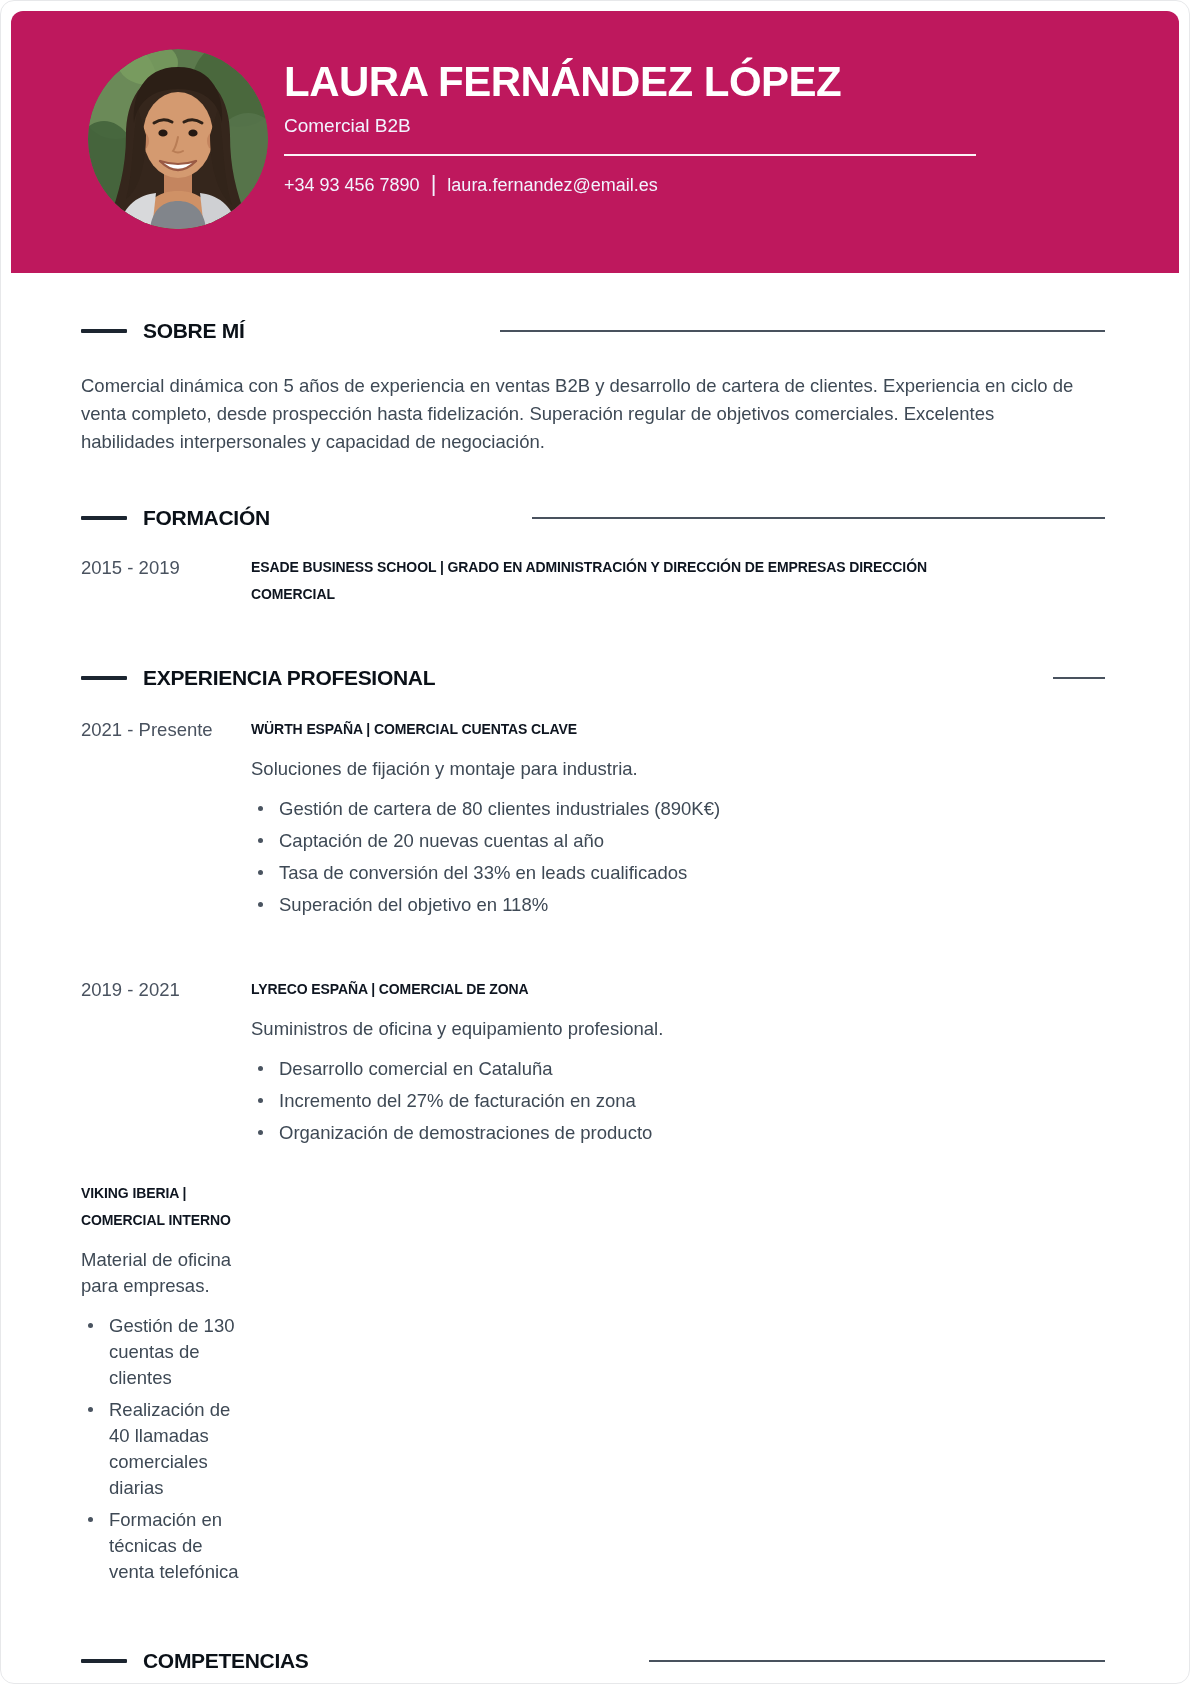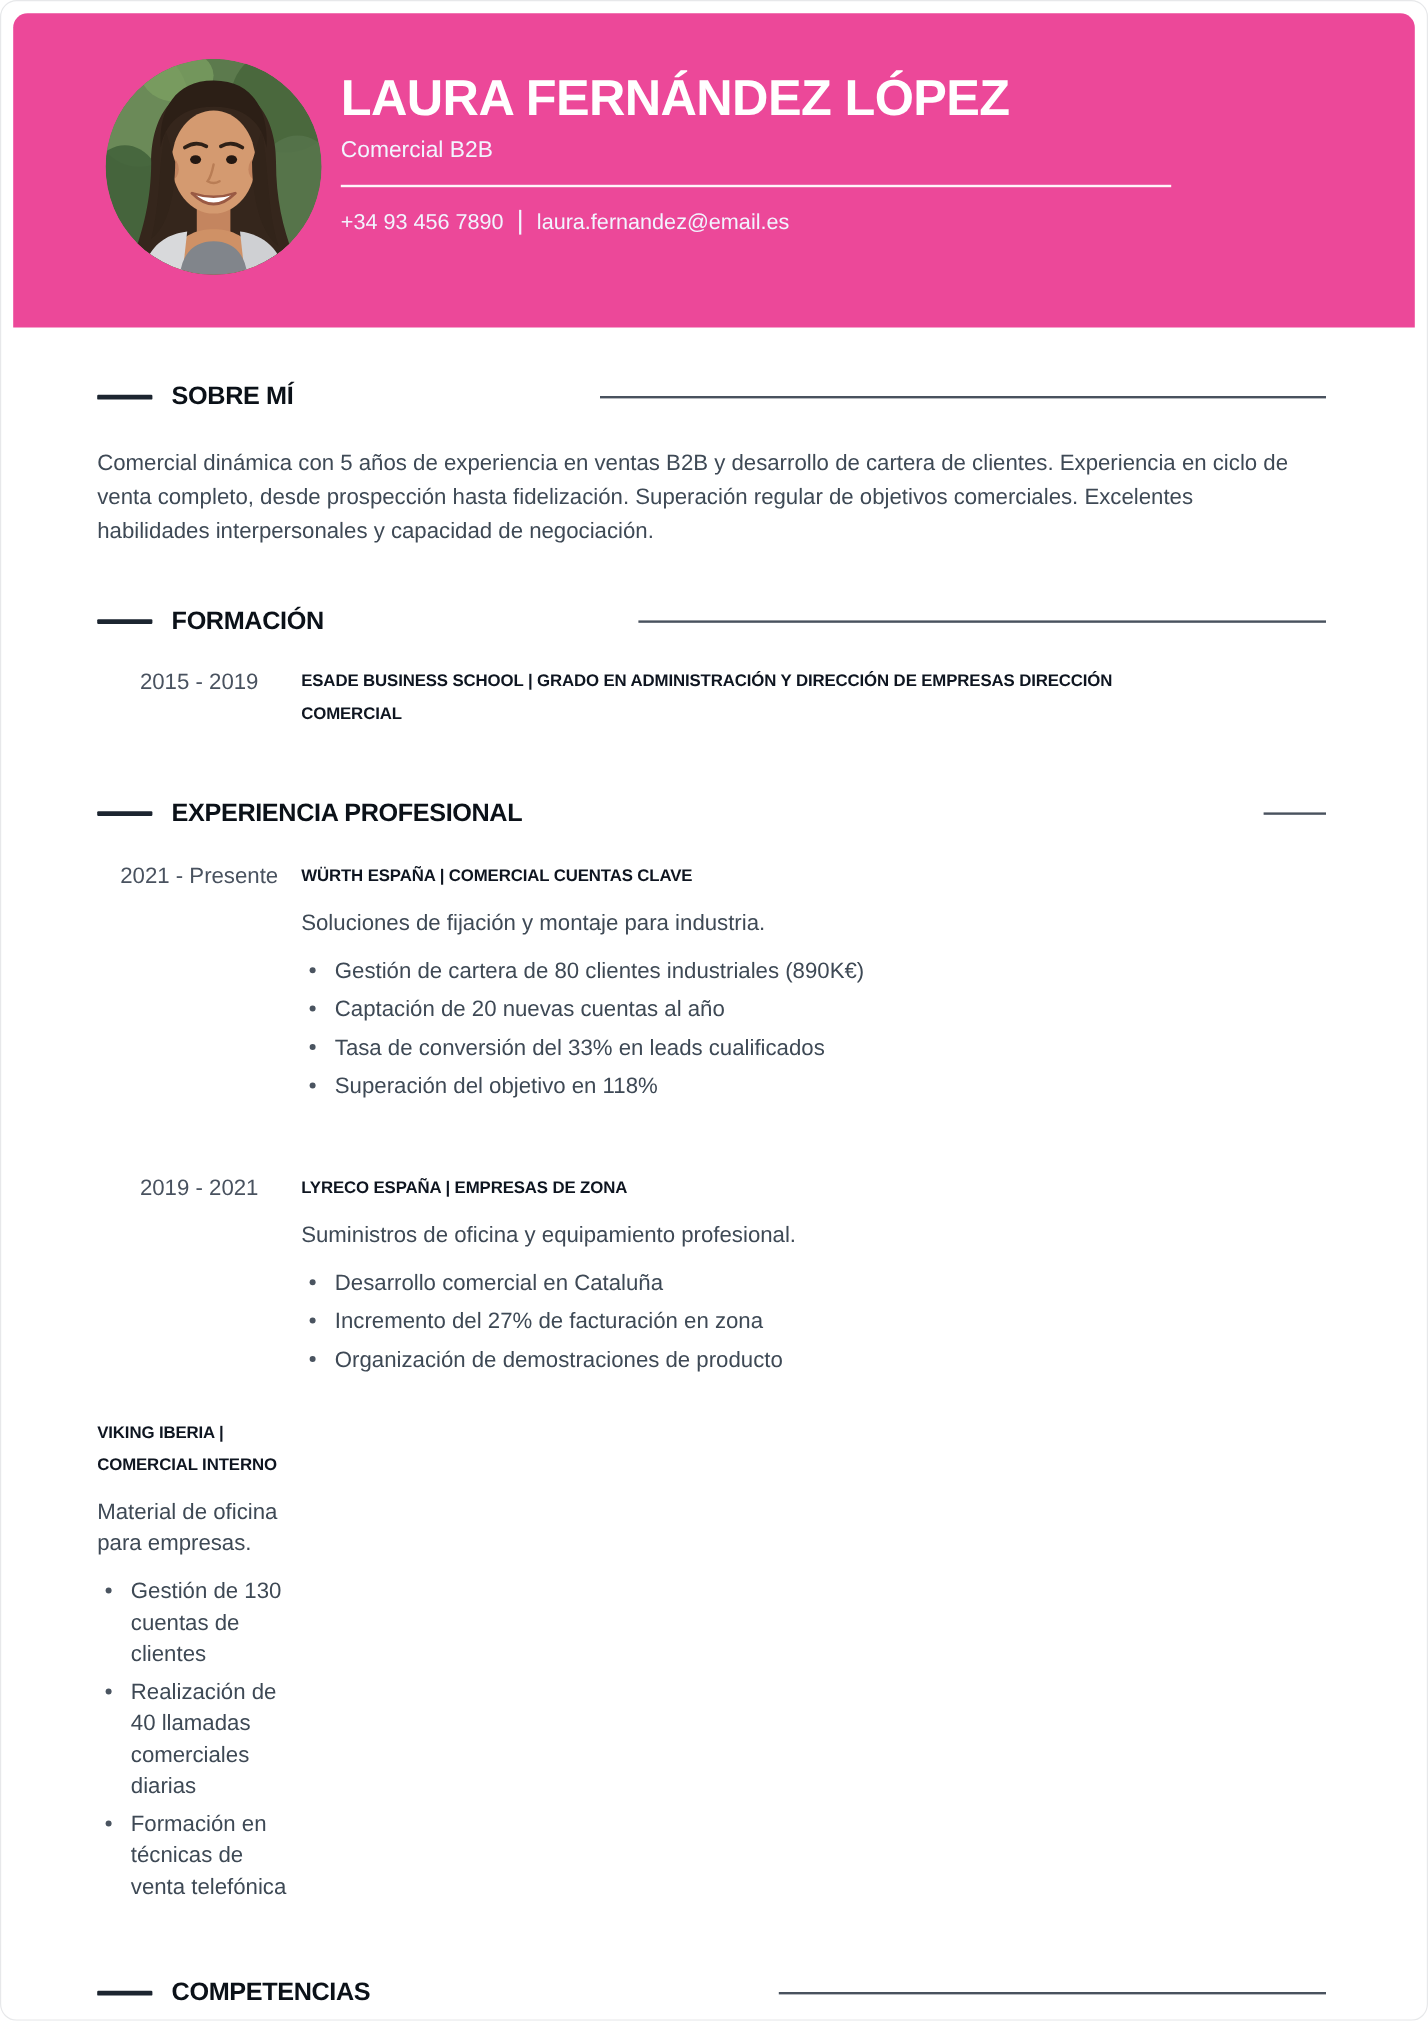--- a/index.html
+++ b/index.html
@@ -8,21 +8,21 @@
 
   .page {
     position:relative; width:1190px; height:1684px; margin:0 auto;
     background:#ffffff; border:1px solid #e7e8ea; border-radius:14px;
     overflow:hidden;
   }
 
   
   .header {
     margin:10px 10px 0 10px; height:262px;
-    background:#ec4899; border-radius:12px 12px 0 0;
+    background:#be185d; border-radius:12px 12px 0 0;
     position:relative;
   }
   .photo-wrap {
     position:absolute; left:77px; top:38px;
     width:180px; height:180px; border-radius:50%; overflow:hidden;
   }
   .header-text { position:absolute; left:273px; top:48px; width:860px; }
   .name {
     color:#ffffff; font-size:42px; line-height:46px; font-weight:700;
     letter-spacing:-0.5px; font-stretch:condensed; white-space:nowrap;
@@ -50,21 +50,21 @@
   .sec-education { margin-top:48px; }
   .sec-experience { margin-top:56px;align-items:center; }
   .sec-skills { margin-top:56px; }
 
   .entry { display:grid; grid-template-columns:170px 1fr; }
   .edu-entry { margin-top:22px; }
   .exp-entry-0 { margin-top:24px; }
   .exp-entry-1 { margin-top:52px; }
   .exp-entry-2 { margin-top:28px; }
 
-  .period { font-size:18.5px; color:#49525f; line-height:27px; padding-top:0;text-align:center; }
+  .period { font-size:18.5px; color:#49525f; line-height:27px; padding-top:0; }
   .e-title { font-size:14px; font-weight:700; color:#0e1520; line-height:27px; letter-spacing:-0.1px; }
   .edu-title { max-width:700px; }
   .e-desc { margin-top:13px; font-size:18.5px; color:#3e4955; line-height:26px; }
 
   ul.bullets { list-style:none; margin-top:14px; }
   ul.bullets li { position:relative; padding-left:28px; margin-bottom:6px; font-size:18.5px; line-height:26px; color:#3e4955; }
   .bullet-dot { position:absolute; left:7px; top:10px; width:5px; height:5px; border-radius:50%; background:#4a5460; }
 </style>
 </head>
 <body>
@@ -170,21 +170,21 @@
           <li><span class="bullet-dot"></span><span>Captación de 20 nuevas cuentas al año</span></li>
           <li><span class="bullet-dot"></span><span>Tasa de conversión del 33% en leads cualificados</span></li>
           <li><span class="bullet-dot"></span><span>Superación del objetivo en 118%</span></li>
         </ul>
       </div>
     </div>
 
     <div class="entry exp-entry-1">
       <div class="period">2019 - 2021</div>
       <div>
-        <div class="e-title">LYRECO ESPAÑA | EMPRESAS DE ZONA</div>
+        <div class="e-title">LYRECO ESPAÑA | COMERCIAL DE ZONA</div>
         <div class="e-desc">Suministros de oficina y equipamiento profesional.</div>
         <ul class="bullets">
           <li><span class="bullet-dot"></span><span>Desarrollo comercial en Cataluña</span></li>
           <li><span class="bullet-dot"></span><span>Incremento del 27% de facturación en zona</span></li>
           <li><span class="bullet-dot"></span><span>Organización de demostraciones de producto</span></li>
         </ul>
       </div>
     </div>
 
     <div class="entry exp-entry-2">

